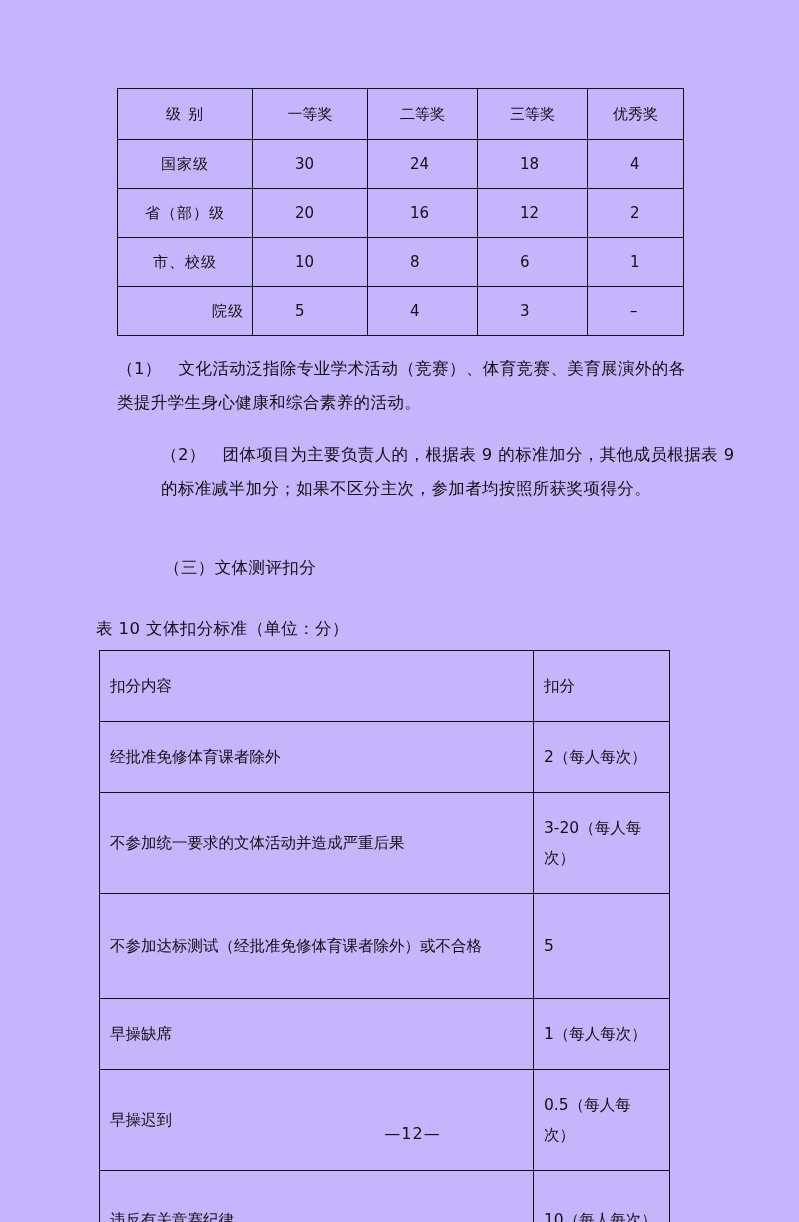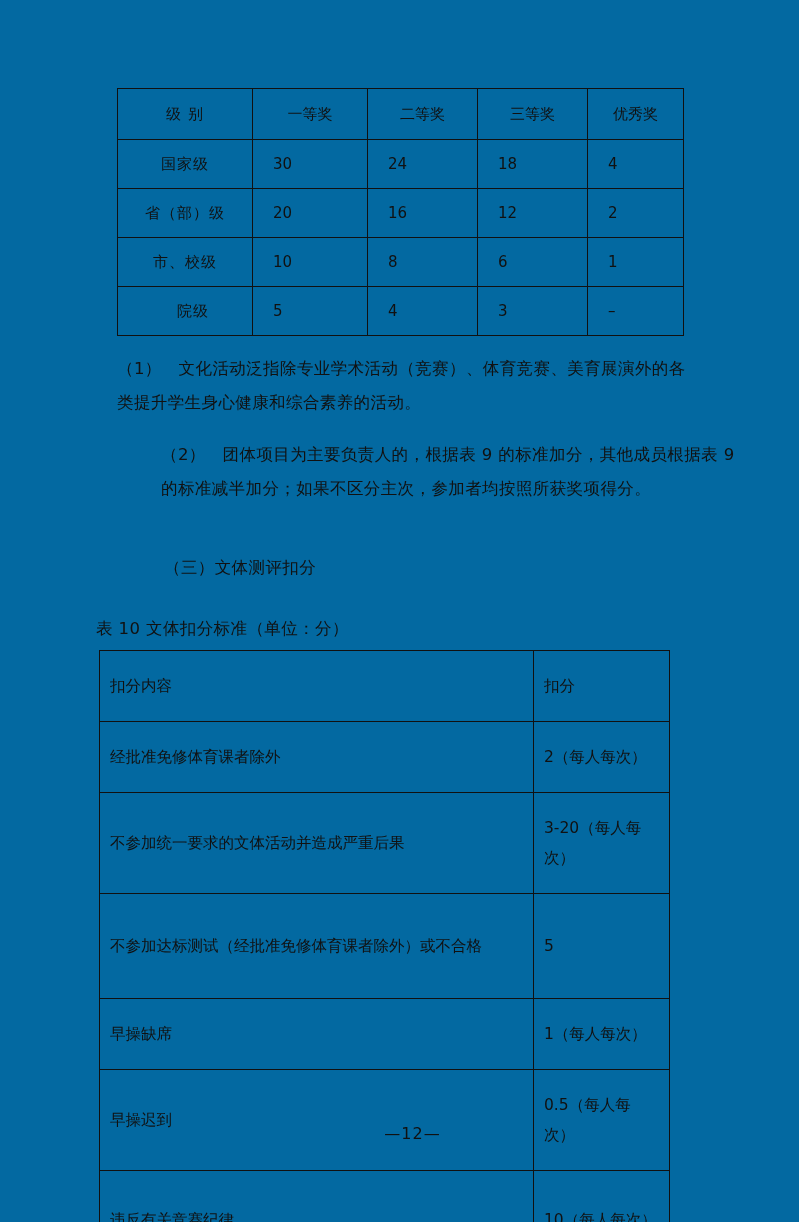--- a/index.html
+++ b/index.html
@@ -13,21 +13,21 @@
     font-family: "DejaVu Sans", "Liberation Sans", sans-serif;
     color: #1a1a1a;
     position: relative;
     overflow: hidden;
   }
   .page {
     position: absolute;
     top: 0; left: 0;
     width: 799px;
     height: 1222px;
-    background: #0369a1;
+    background: #c4b5fd;
   }
 
   
   table.doc-table {
     border-collapse: collapse;
     table-layout: fixed;
   }
   table.doc-table td {
     border: 1.3px solid #111;
     font-size: 15px;
@@ -47,21 +47,21 @@
   #awards-table td {
     height: 40px;
     text-align: center;
   }
   #awards-table td.label-cell {
     text-align: center;
     letter-spacing: 1px;
   }
   #awards-table td.val-cell {
     text-align: left;
-    padding-left: 20px;
+    padding-left: 42px;
   }
   #awards-table tr.head-row td {
     height: 42px;
   }
 
   
   .para {
     position: absolute;
     font-size: 16.5px;
     line-height: 34px;
@@ -148,21 +148,21 @@
         <td class="val-cell">2</td>
       </tr>
       <tr>
         <td class="label-cell">市、校级</td>
         <td class="val-cell">10</td>
         <td class="val-cell">8</td>
         <td class="val-cell">6</td>
         <td class="val-cell">1</td>
       </tr>
       <tr>
-        <td class="label-cell" style="text-align:center;padding-left:24px;">院级</td>
+        <td class="label-cell" style="text-align:right;padding-left:24px;">院级</td>
         <td class="val-cell">5</td>
         <td class="val-cell">4</td>
         <td class="val-cell">3</td>
         <td class="val-cell">–</td>
       </tr>
     </tbody>
   </table>
 
 
   <div class="para" id="para-1">（1）　文化活动泛指除专业学术活动（竞赛）、体育竞赛、美育展演外的各类提升学生身心健康和综合素养的活动。</div>

